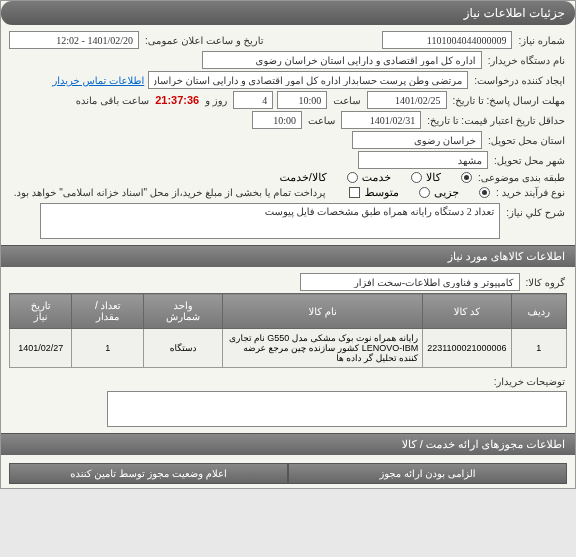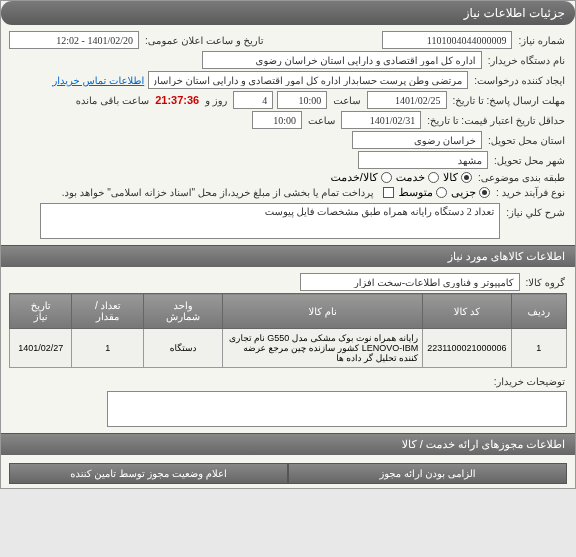--- a/index.html
+++ b/index.html
@@ -65,21 +65,21 @@
   font-size: 10px;
   cursor: pointer;
 }
 .red-text {
   color: #cc0000;
   font-weight: bold;
 }
 .radio-group {
   display: flex;
   align-items: center;
-  gap: 3px;
+  gap: 20px;
 }
 .radio-dot {
   width: 11px;
   height: 11px;
   border: 1px solid #555;
   border-radius: 50%;
   background: #fff;
   display: inline-flex;
   align-items: center;
   justify-content: center;
@@ -143,21 +143,21 @@
   background: linear-gradient(to bottom, #888, #666);
   color: #fff;
   padding: 4px;
   text-align: center;
   border: 1px solid #555;
   font-size: 10px;
 }
 .purchase-note {
   color: #333;
   font-size: 10px;
-  margin-right: 6px;
+  margin-right: 20px;
 }
 </style>
 </head>
 <body>
 
 <div class="main-container">
 
   <div class="header-bar">
     <span>جزئیات اطلاعات نیاز</span>
   </div>

